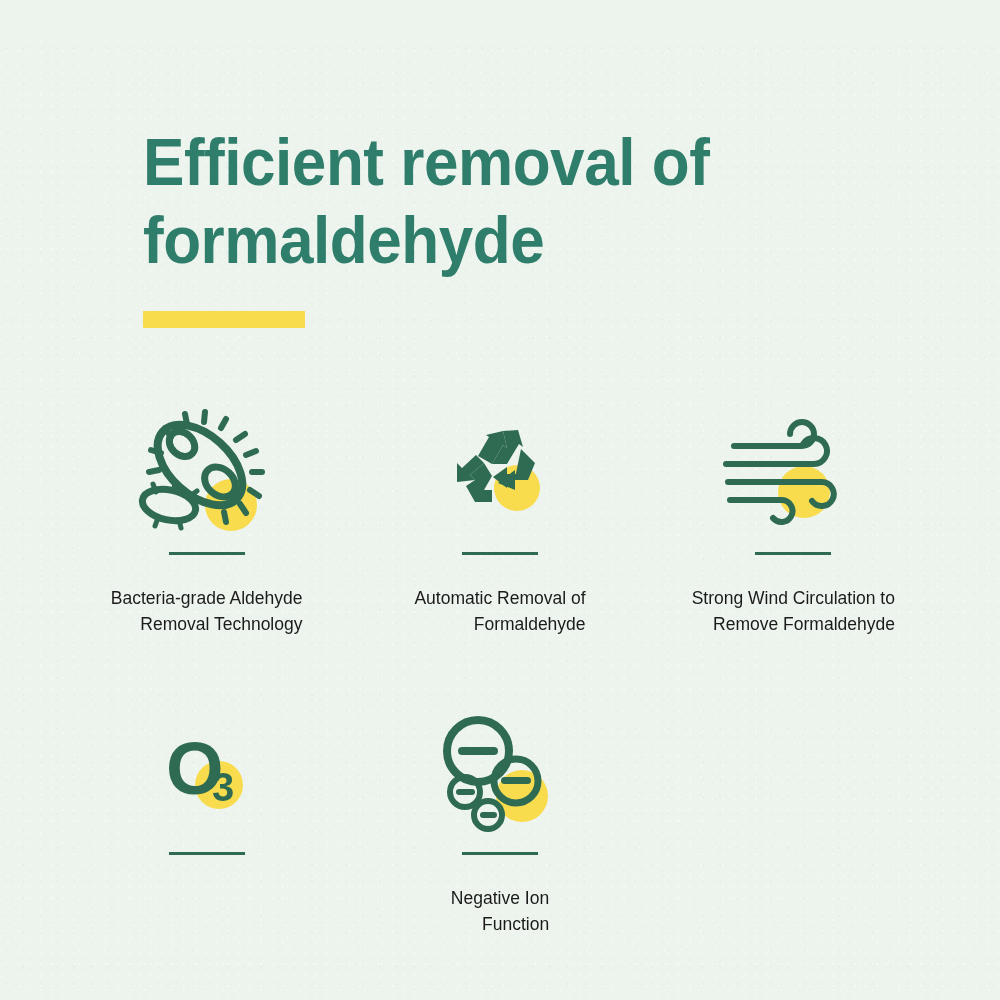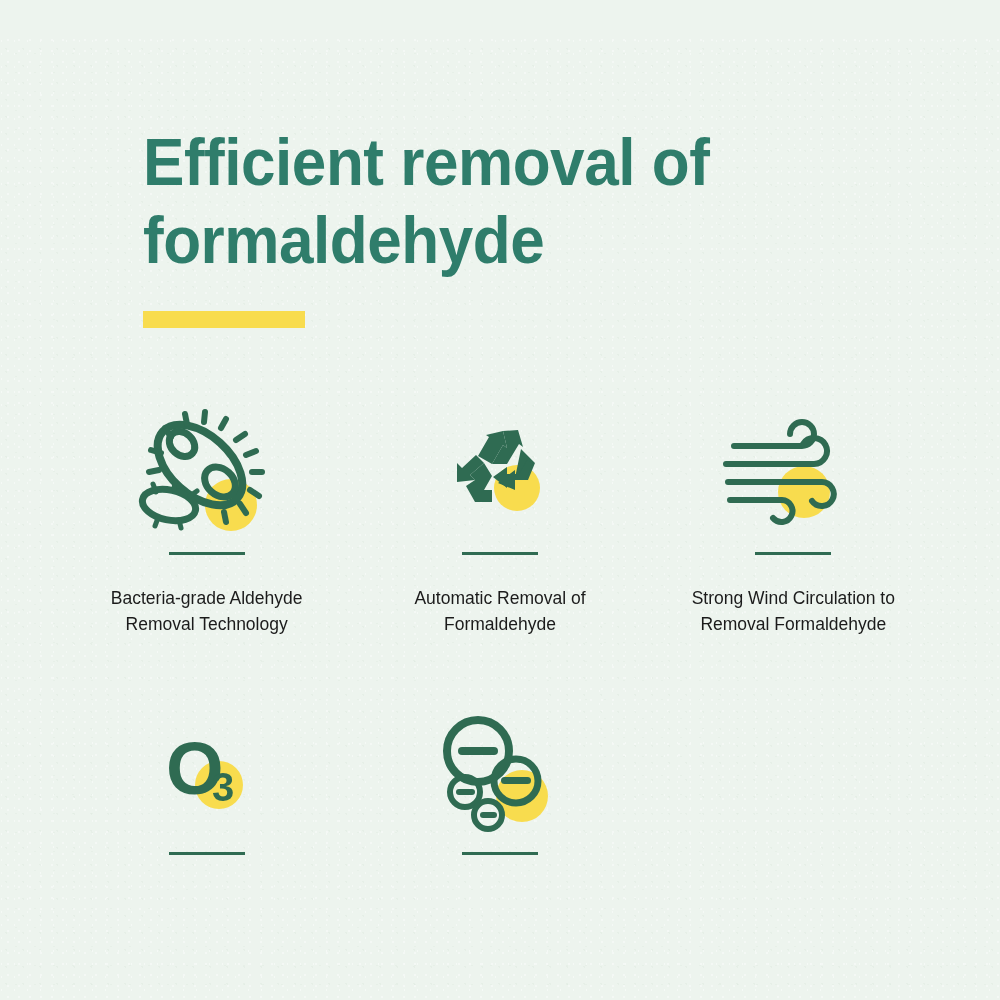--- a/index.html
+++ b/index.html
@@ -89,21 +89,21 @@
   }
   .icon-box svg { display: block; }
   .divider {
     width: 76px;
     height: 3px;
     background: #2f6b52;
     margin-top: 14px;
   }
   .caption {
     margin-top: 30px;
-    text-align: center;
+    text-align: right;
     color: #1b1b1b;
     font-size: 17.5px;
     line-height: 1.5;
     max-width: 250px;
     white-space: pre-line;
     font-family: "Liberation Sans", sans-serif;
   }
 </style>
 </head>
 <body>
@@ -198,21 +198,21 @@
             <path d="M8 46 H96 a13 13 0 1 0 -11 -20"></path>
 
             <path d="M10 64 H104 a12 12 0 1 1 -10 19"></path>
 
             <path d="M12 82 H64 a11 11 0 1 1 -9 18"></path>
           </g>
         </svg>
       </div>
       <div class="divider"></div>
       <div class="caption">Strong Wind Circulation to
-Removal Formaldehyde</div>
+Remove Formaldehyde</div>
     </div>
 
     <div class="cell">
       <div class="icon-box">
         <svg width="110" height="105" viewBox="0 0 110 105" aria-hidden="true">
           <circle cx="67" cy="64" r="24" fill="#f8dc4e"></circle>
           <text x="14" y="73" font-family="Liberation Sans, sans-serif" font-size="74" font-weight="700" fill="#2f6b52">O</text>
           <text x="60" y="80" font-family="Liberation Sans, sans-serif" font-size="40" font-weight="700" fill="#2f6b52">3</text>
         </svg>
       </div>
@@ -238,16 +238,18 @@
           </g>
           <rect x="26" y="76" width="19" height="6" rx="3" fill="#2f6b52"></rect>
 
           <g fill="none" stroke="#2f6b52" stroke-width="6">
             <circle cx="58" cy="102" r="14"></circle>
           </g>
           <rect x="50" y="99" width="17" height="6" rx="3" fill="#2f6b52"></rect>
         </svg>
       </div>
       <div class="divider"></div>
+      <div class="caption">Negative Ion
+Function</div>
     </div>
 
   </div>
 </div>
 
 </body></html>

